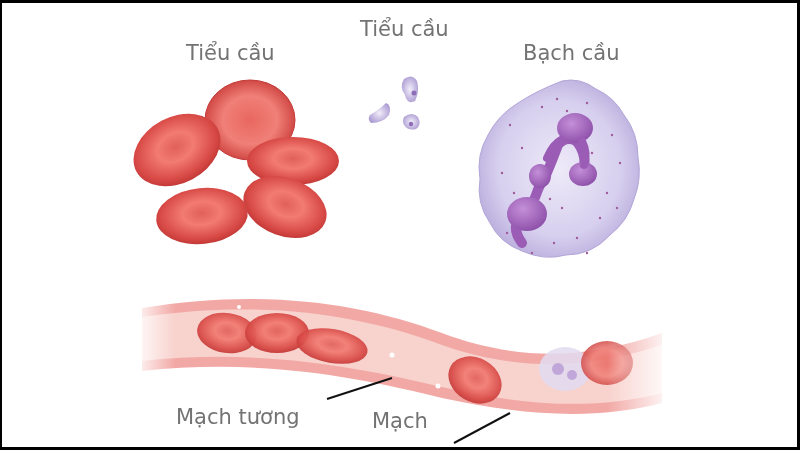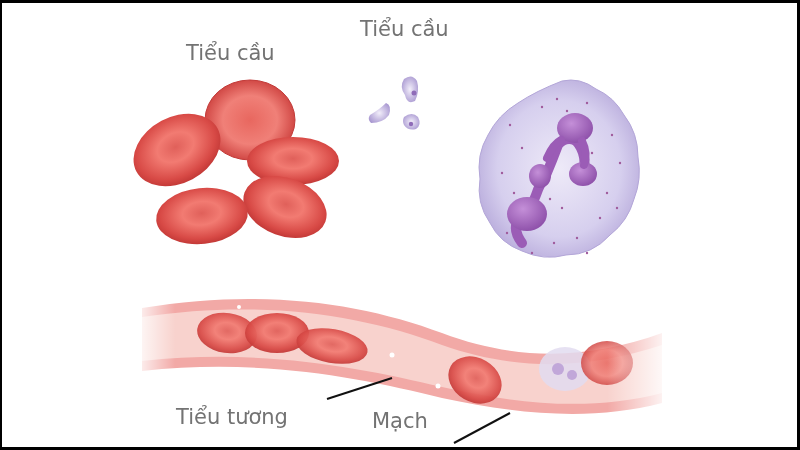--- a/index.html
+++ b/index.html
@@ -117,15 +117,16 @@
 
       <rect x="130" y="280" width="540" height="140" fill="url(#vesselFade)"></rect>
     </g>
 
     <line x1="325" y1="396" x2="390" y2="375" stroke="#111" stroke-width="2"></line>
     <line x1="452" y1="440" x2="508" y2="410" stroke="#111" stroke-width="2"></line>
   </svg>
 
   <span class="label" style="left:184px; top:38px;">Tiểu cầu</span>
   <span class="label" style="left:358px; top:14px;">Tiểu cầu</span>
-  <span class="label" style="left:174px; top:402px;">Tiểu tương</span>
+  <span class="label" style="left:521px; top:38px;">Bạch cầu</span>
+  <span class="label" style="left:174px; top:402px;">Mạch tương</span>
   <span class="label" style="left:370px; top:406px;">Mạch</span>
 </div>
 
 </body></html>

